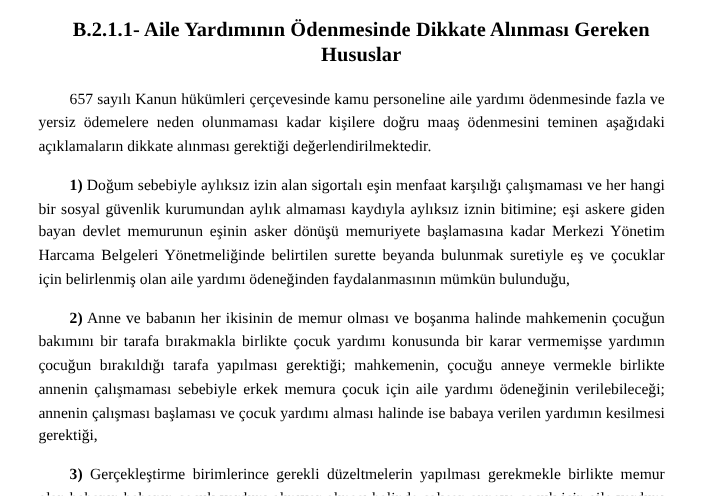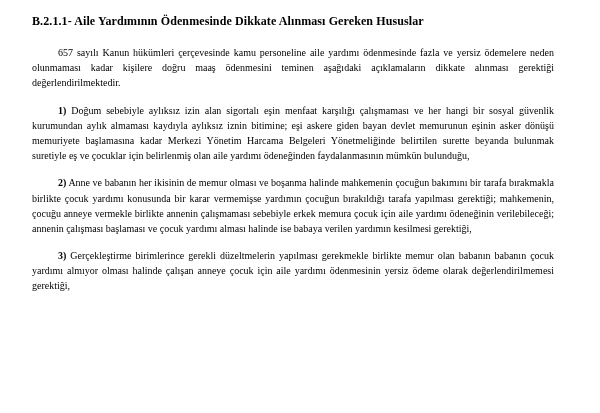--- a/index.html
+++ b/index.html
@@ -16,29 +16,30 @@
   }
   .page {
     box-sizing: border-box;
     width: 600px;
     height: 413px;
     padding: 14px 30px 0 32px;
     background: #ffffff;
   }
   .doc-heading {
     font-family: "Liberation Serif", serif;
-    font-size: 12px;
+    font-size: 17px;
     font-weight: bold;
+    text-align: center;
     line-height: 1.25;
     margin: 0 0 16px 0;
     letter-spacing: 0.1px;
   }
   .para {
     font-family: "Liberation Serif", serif;
-    font-size: 10px;
+    font-size: 13px;
     line-height: 1.52;
     text-align: justify;
     text-justify: inter-word;
     margin: 0 16px 12px 0;
     text-indent: 0;
   }
   .para.first-indent {
     text-indent: 26px;
   }
   .para .lead {

